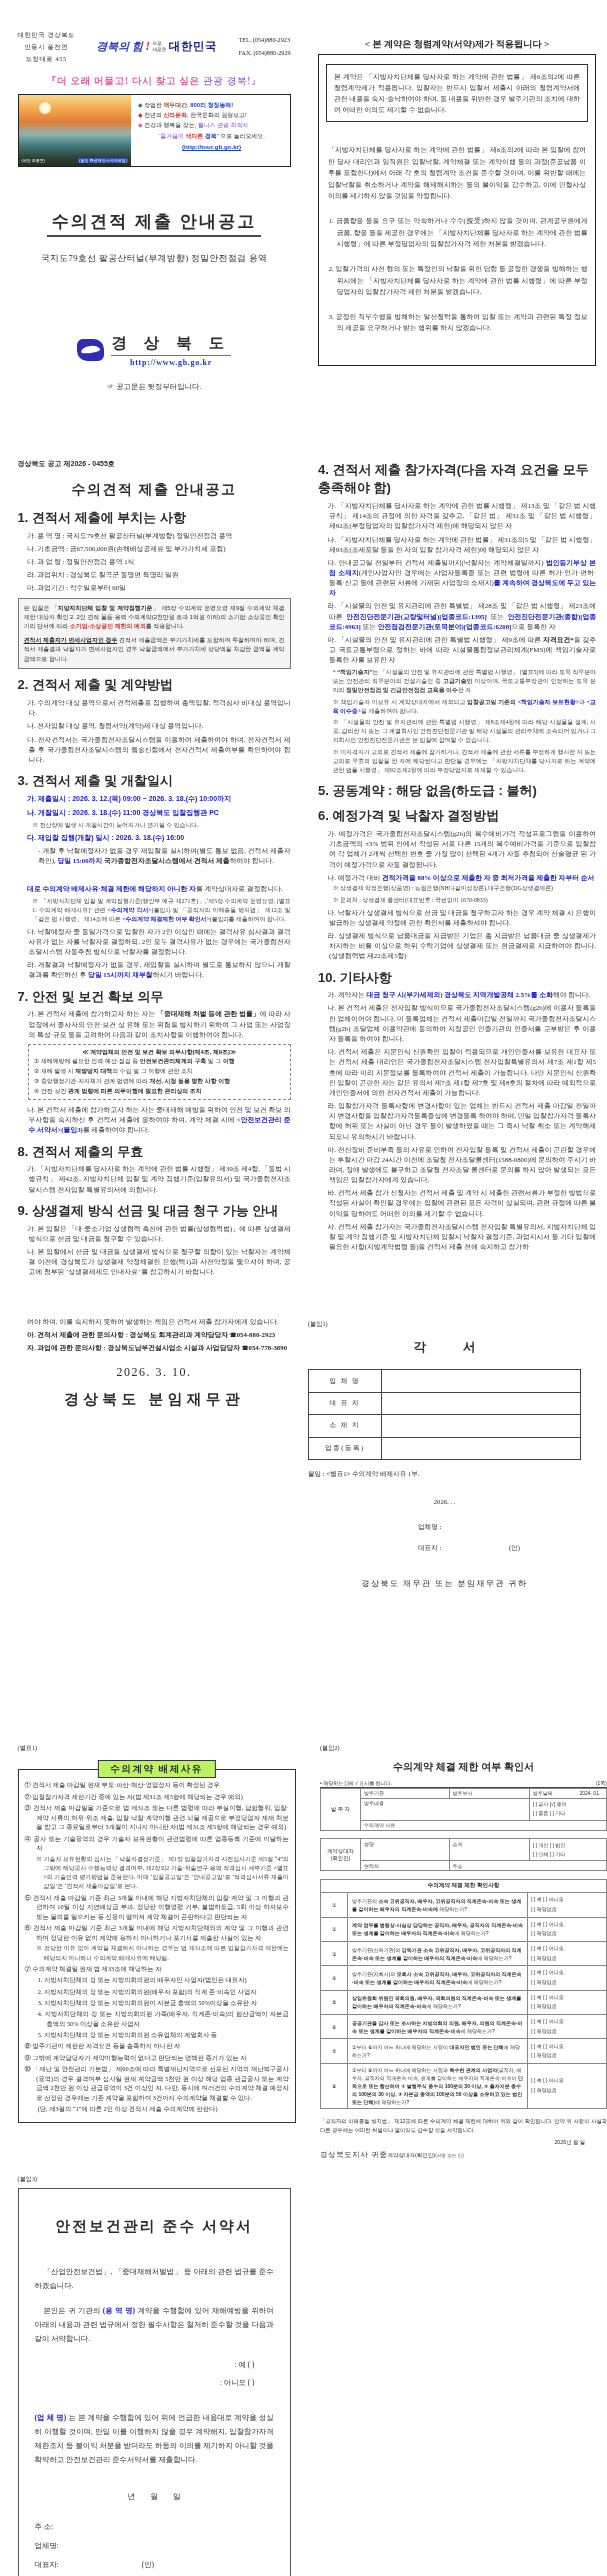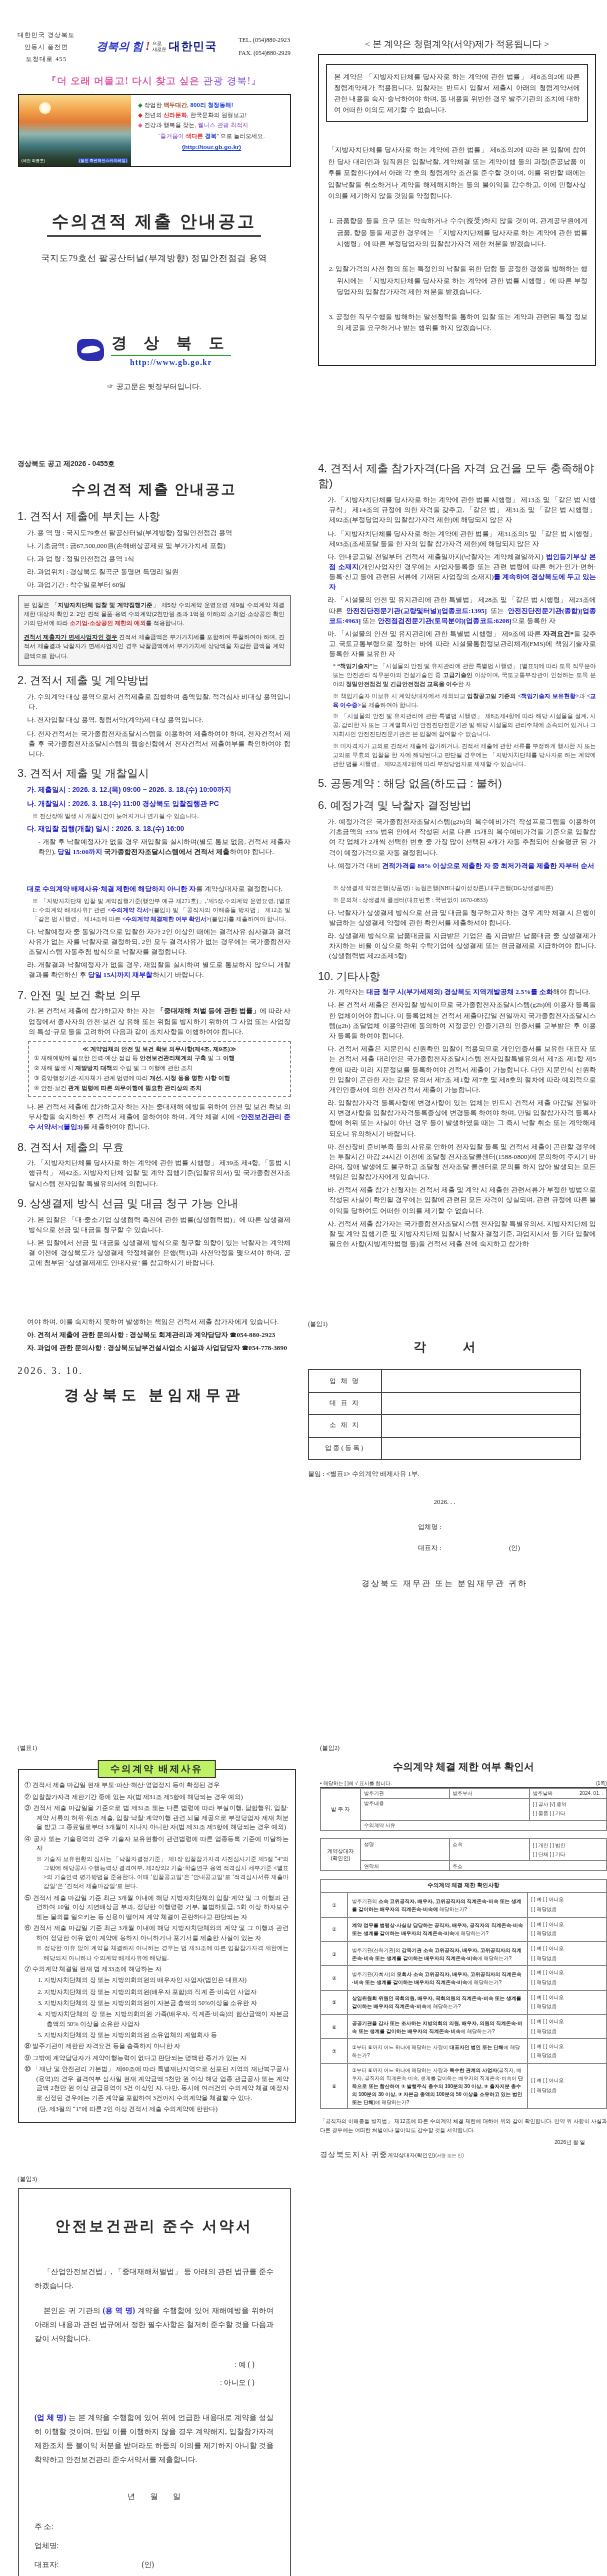--- a/index.html
+++ b/index.html
@@ -1,22 +1,22 @@
 <!DOCTYPE html>
 <html style="font-size:11.8px"><head>
 <meta charset="utf-8">
 <style>
   html,body{margin:0;padding:0;}
   body{width:607px;height:2576px;position:relative;background:#ffffff;
        font-family:"Liberation Serif","DejaVu Serif",serif;color:#2b2b2b;}
   .page{position:absolute;}
   .ln{margin:0 0 2.9px 0;line-height:1.5;text-align:justify;}
   .ctr{text-align:center;}
-  .sec{font-weight:normal;font-family:"Liberation Sans","DejaVu Sans",sans-serif;
-       font-size:11px;margin:7.4px 0 3.7px 0;}
+  .sec{font-weight:bold;font-family:"Liberation Sans","DejaVu Sans",sans-serif;
+       font-size:13px;margin:7.4px 0 3.7px 0;}
   .it{padding-left:11px;text-indent:-1.5px;font-size:6.8px;}
   .it2{padding-left:20.6px;font-size:6.8px;}
   .nt{padding-left:14.7px;font-size:5.9px;color:#3a3a3a;}
   .sg-b{font-weight:bold;}
   .sg-bl{color:#1a1ac8;font-weight:bold;}
   .sg-r{color:#d42c2c;font-weight:bold;}
   .sg-ub{font-weight:bold;text-decoration:underline;}
   .sg-grn{color:#2e8b2e;}
   .sg-red{color:#d42c2c;font-weight:bold;}
   .sg-pnk{color:#e060a8;font-weight:bold;}
@@ -62,21 +62,21 @@
   .ptitle{font-size:14px;font-weight:bold;letter-spacing:1.5px;text-align:center;margin:11.8px 0 10.3px 0;}
   .gbox{border:0.7px solid #777;background:#f5f5f5;padding:4.4px 5.1px;margin:5.1px 0;
     font-family:"Liberation Sans","DejaVu Sans",sans-serif;font-size:5.9px;line-height:1.55;text-align:justify;}
   .gbox p{margin:0 0 5.1px 0;}
   .gbox p:last-child{margin:0;}
   .dbox{border:0.7px dashed #888;padding:2.9px 5.1px;margin:3.7px 0 4.4px 10.3px;
     font-family:"Liberation Sans","DejaVu Sans",sans-serif;font-size:5.9px;line-height:1.65;}
   .bl-it{color:#1a1ac8;font-weight:bold;font-family:"Liberation Sans","DejaVu Sans",sans-serif;font-size:7px;}
   .cont{padding-left:11px;}
   .bigorg{font-size:14.7px;font-weight:bold;letter-spacing:4.4px;text-align:center;margin-top:10.3px;}
-  .sdate{font-size:10px;letter-spacing:1.5px;margin-top:11.8px;}
+  .sdate{text-align:center;font-size:12px;letter-spacing:1.5px;margin-top:11.8px;}
   
   .attl{font-size:6.2px;}
   .gtitle{text-align:center;font-size:12.5px;font-weight:bold;word-spacing:34px;margin:10.3px 0 13.2px 0;}
   table.gk{border-collapse:collapse;width:100%;}
   table.gk td{border:0.7px solid #444;font-size:6.6px;height:18.4px;padding:1.5px 4.4px;}
   table.gk td.lbl{width:63px;text-align:center;letter-spacing:1.5px;}
   .gkbody{font-size:7px;line-height:1.8;margin-top:19px;text-align:justify;text-indent:8.8px;}
   .gkline{font-size:6.6px;margin-top:10.3px;}
   .gkfoot{font-size:8px;letter-spacing:1.5px;text-align:center;margin-top:25px;}
   
@@ -166,21 +166,21 @@
     <div class="orgicon"></div>
     <div class="ctr">
       <div class="orgname">경 상 북 도</div>
       <div class="orgurl">http://www.gb.go.kr</div>
     </div>
   </div>
   <div class="covnote ctr">☞ 공고문은 뒷장부터입니다.</div>
 </div>
 
 <div class="page" style="left:318px;top:38px;width:278px;">
-  <div class="ctr" style="font-size:9.2px;font-weight:normal;">&lt; 본 계약은 청렴계약(서약)제가 적용됩니다 &gt;</div>
+  <div class="ctr" style="font-size:9.2px;font-weight:bold;">&lt; 본 계약은 청렴계약(서약)제가 적용됩니다 &gt;</div>
   <div class="ibox">
     <div class="ibox-inner">본 계약은 「지방자치단체를 당사자로 하는 계약에 관한 법률」 제6조의2에 따른 청렴계약제가 적용됩니다. 입찰자는 반드시 입찰서 제출시 아래의 청렴계약서에 관한 내용을 숙지·승낙하여야 하며, 동 내용을 위반한 경우 발주기관의 조치에 대하여 어떠한 이의도 제기할 수 없습니다.</div>
     <div class="pledge">「지방자치단체를 당사자로 하는 계약에 관한 법률」 제6조의2에 따라 본 입찰에 참여한 당사 대리인과 임직원은 입찰낙찰, 계약체결 또는 계약이행 등의 과정(준공납품 이후를 포함한다)에서 아래 각 호의 청렴계약 조건을 준수할 것이며, 이를 위반할 때에는 입찰낙찰을 취소하거나 계약을 해제해지하는 등의 불이익을 감수하고, 이에 민형사상 이의를 제기하지 않을 것임을 약정합니다.</div>
     <div class="iitem">1. 금품향응 등을 요구 또는 약속하거나 수수(授受)하지 않을 것이며, 관계공무원에게 금품, 향응 등을 제공한 경우에는 「지방자치단체를 당사자로 하는 계약에 관한 법률 시행령」에 따른 부정당업자의 입찰참가자격 제한 처분을 받겠습니다.</div>
     <div class="iitem">2. 입찰가격의 사전 협의 또는 특정인의 낙찰을 위한 담합 등 공정한 경쟁을 방해하는 행위시에는 「지방자치단체를 당사자로 하는 계약에 관한 법률 시행령」에 따른 부정당업자의 입찰참가자격 제한 처분을 받겠습니다.</div>
     <div class="iitem">3. 공정한 직무수행을 방해하는 알선청탁을 통하여 입찰 또는 계약과 관련된 특정 정보의 제공을 요구하거나 받는 행위를 하지 않겠습니다.</div>
   </div>
 </div>
 
 <div class="page" style="left:17.6px;top:459px;width:273px;">

